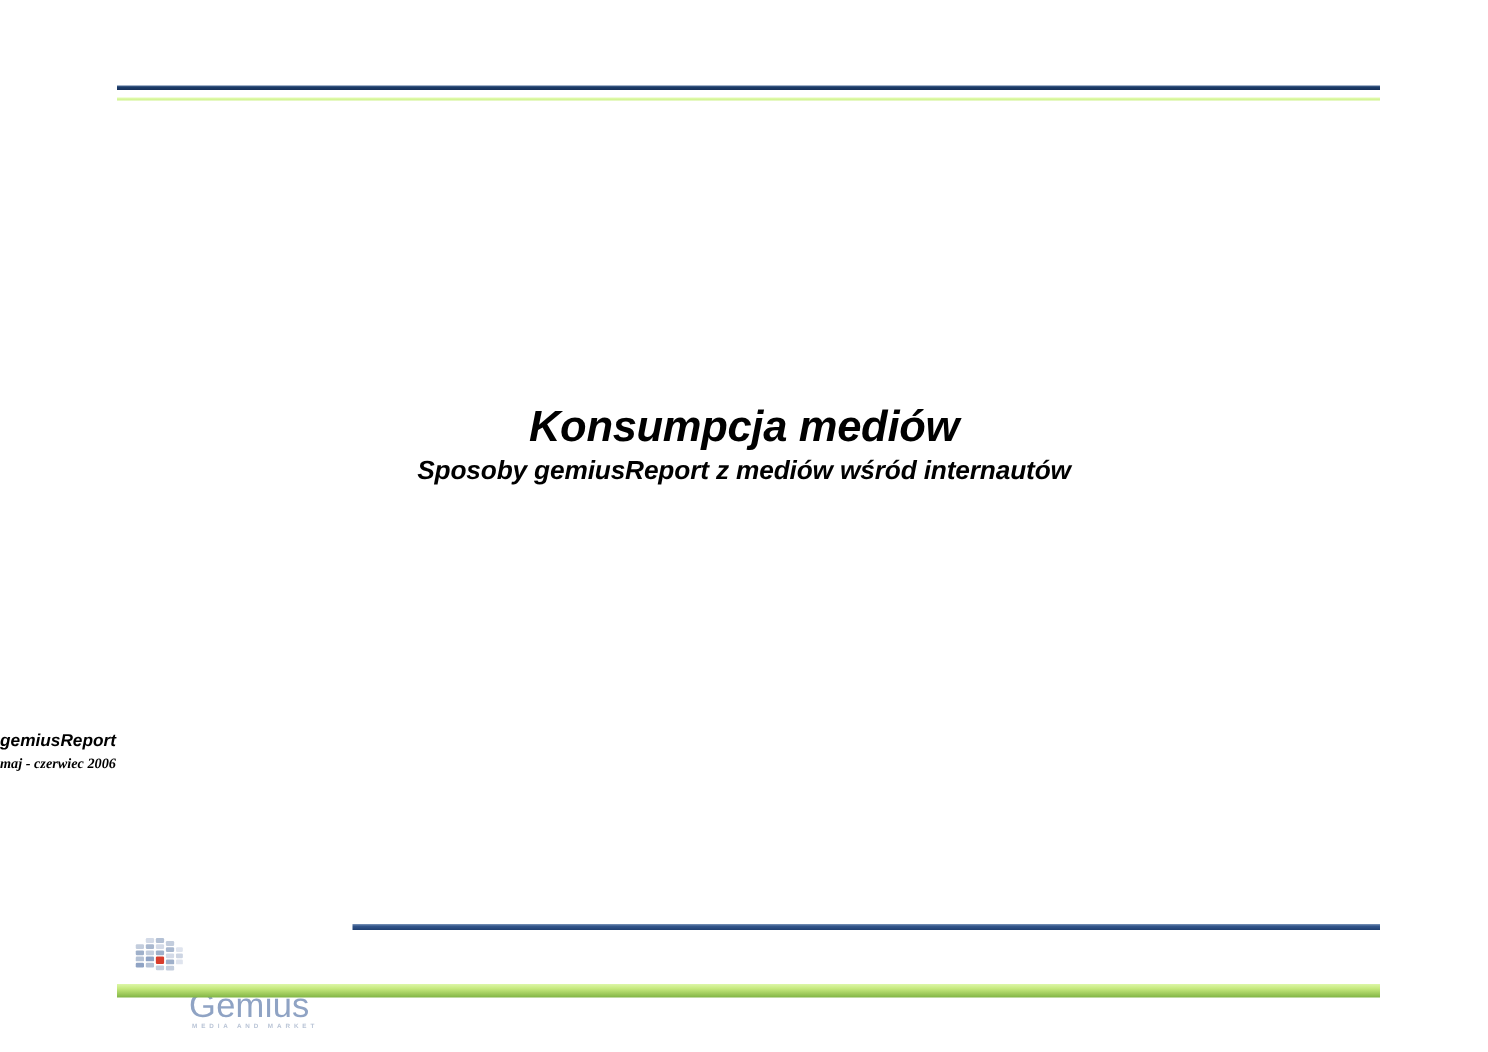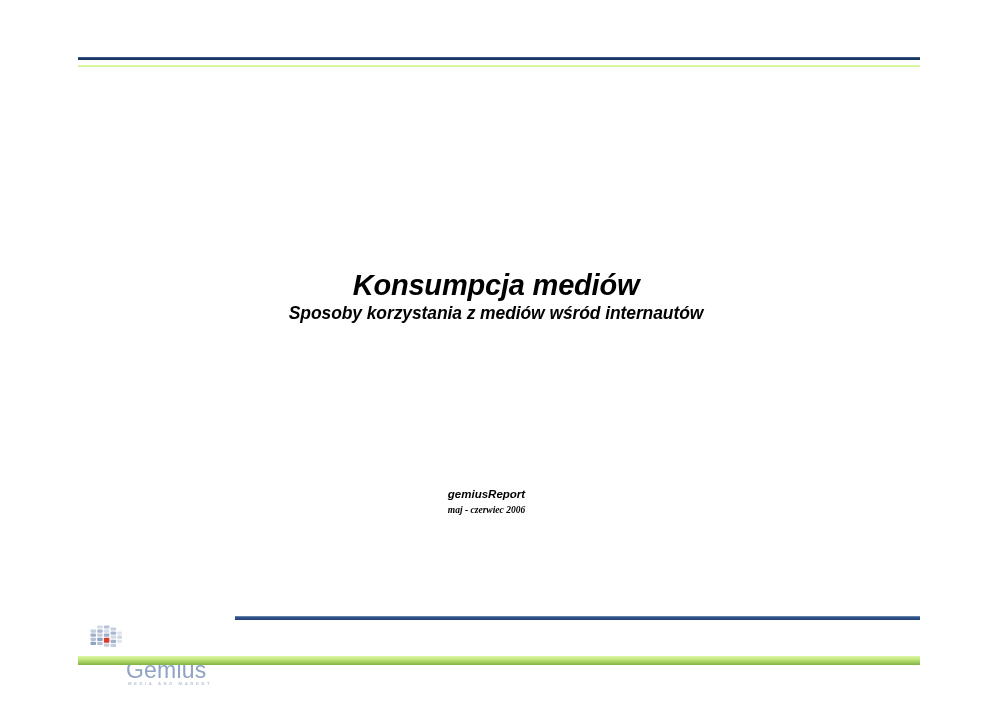--- a/index.html
+++ b/index.html
@@ -71,22 +71,21 @@
     line-height: 21px;
     white-space: nowrap;
   }
 
   
   .meta-block {
     position: absolute;
     left: 0;
     top: 487px;
     width: 951px;
-    text-align: center;
-    padding-left: 11px;
+    text-align: left;
   }
   .meta-report {
     margin: 0;
     font-family: "Liberation Sans", sans-serif;
     font-size: 11.5px;
     font-weight: bold;
     font-style: italic;
     color: #000000;
     line-height: 15px;
     white-space: nowrap;
@@ -166,21 +165,21 @@
 </head>
 <body>
 
 <div class="slide">
 
   <div class="rule-top-navy"></div>
   <div class="rule-top-green"></div>
 
   <div class="title-block">
     <h1 class="slide-title">Konsumpcja mediów</h1>
-    <h2 class="slide-subtitle">Sposoby korzystania z mediów wśród internautów</h2>
+    <h2 class="slide-subtitle">Sposoby gemiusReport z mediów wśród internautów</h2>
   </div>
 
   <div class="meta-block">
     <div class="meta-report">gemiusReport</div>
     <div class="meta-period">maj - czerwiec 2006</div>
   </div>
 
   <div class="rule-bottom-navy"></div>
 
   <div class="logo">

